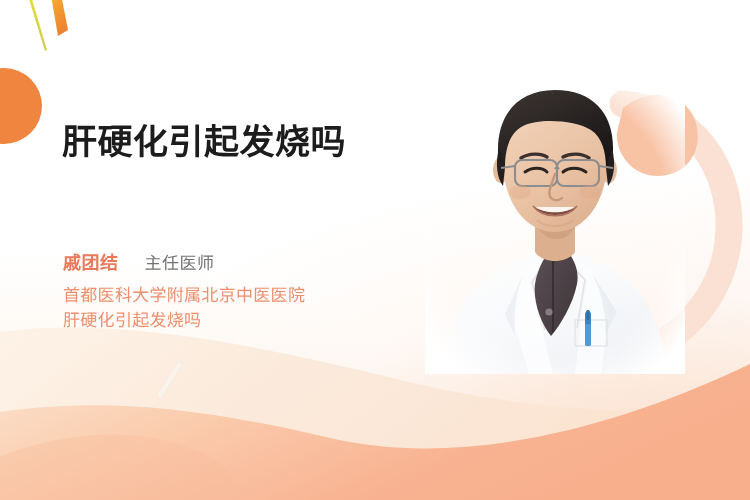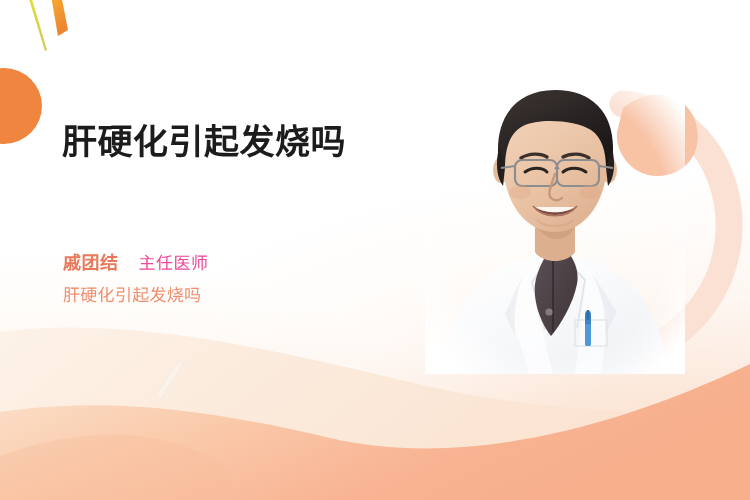--- a/index.html
+++ b/index.html
@@ -112,34 +112,34 @@
   .meta {
     position: absolute;
     left: 63px;
     top: 248px;
     width: 360px;
   }
 
   .meta-row1 {
     display: flex;
     align-items: baseline;
-    gap: 20px;
+    gap: 26px;
     margin-bottom: 9px;
     white-space: nowrap;
   }
   .doc-name {
     font-size: 18px;
     font-weight: 700;
     color: #E8795A;
     letter-spacing: 0.5px;
   }
   .doc-title {
     font-size: 17px;
     font-weight: 400;
-    color: #ec4899;
+    color: #737373;
     letter-spacing: 0.5px;
   }
   .doc-org {
     font-size: 17px;
     font-weight: 400;
     color: #EE8F6E;
     line-height: 1.48;
     letter-spacing: 0.3px;
     white-space: nowrap;
   }
@@ -355,16 +355,17 @@
     <rect x="0" y="0" width="260" height="300" fill="url(#gPortraitFade)"></rect>
   </svg>
 
   <div class="headline">肝硬化引起发烧吗</div>
 
   <div class="meta">
     <div class="meta-row1">
       <span class="doc-name">戚团结</span>
       <span class="doc-title">主任医师</span>
     </div>
+    <div class="doc-org">首都医科大学附属北京中医医院</div>
     <div class="doc-dept">肝硬化引起发烧吗</div>
   </div>
 
 </div>
 
 </body></html>

